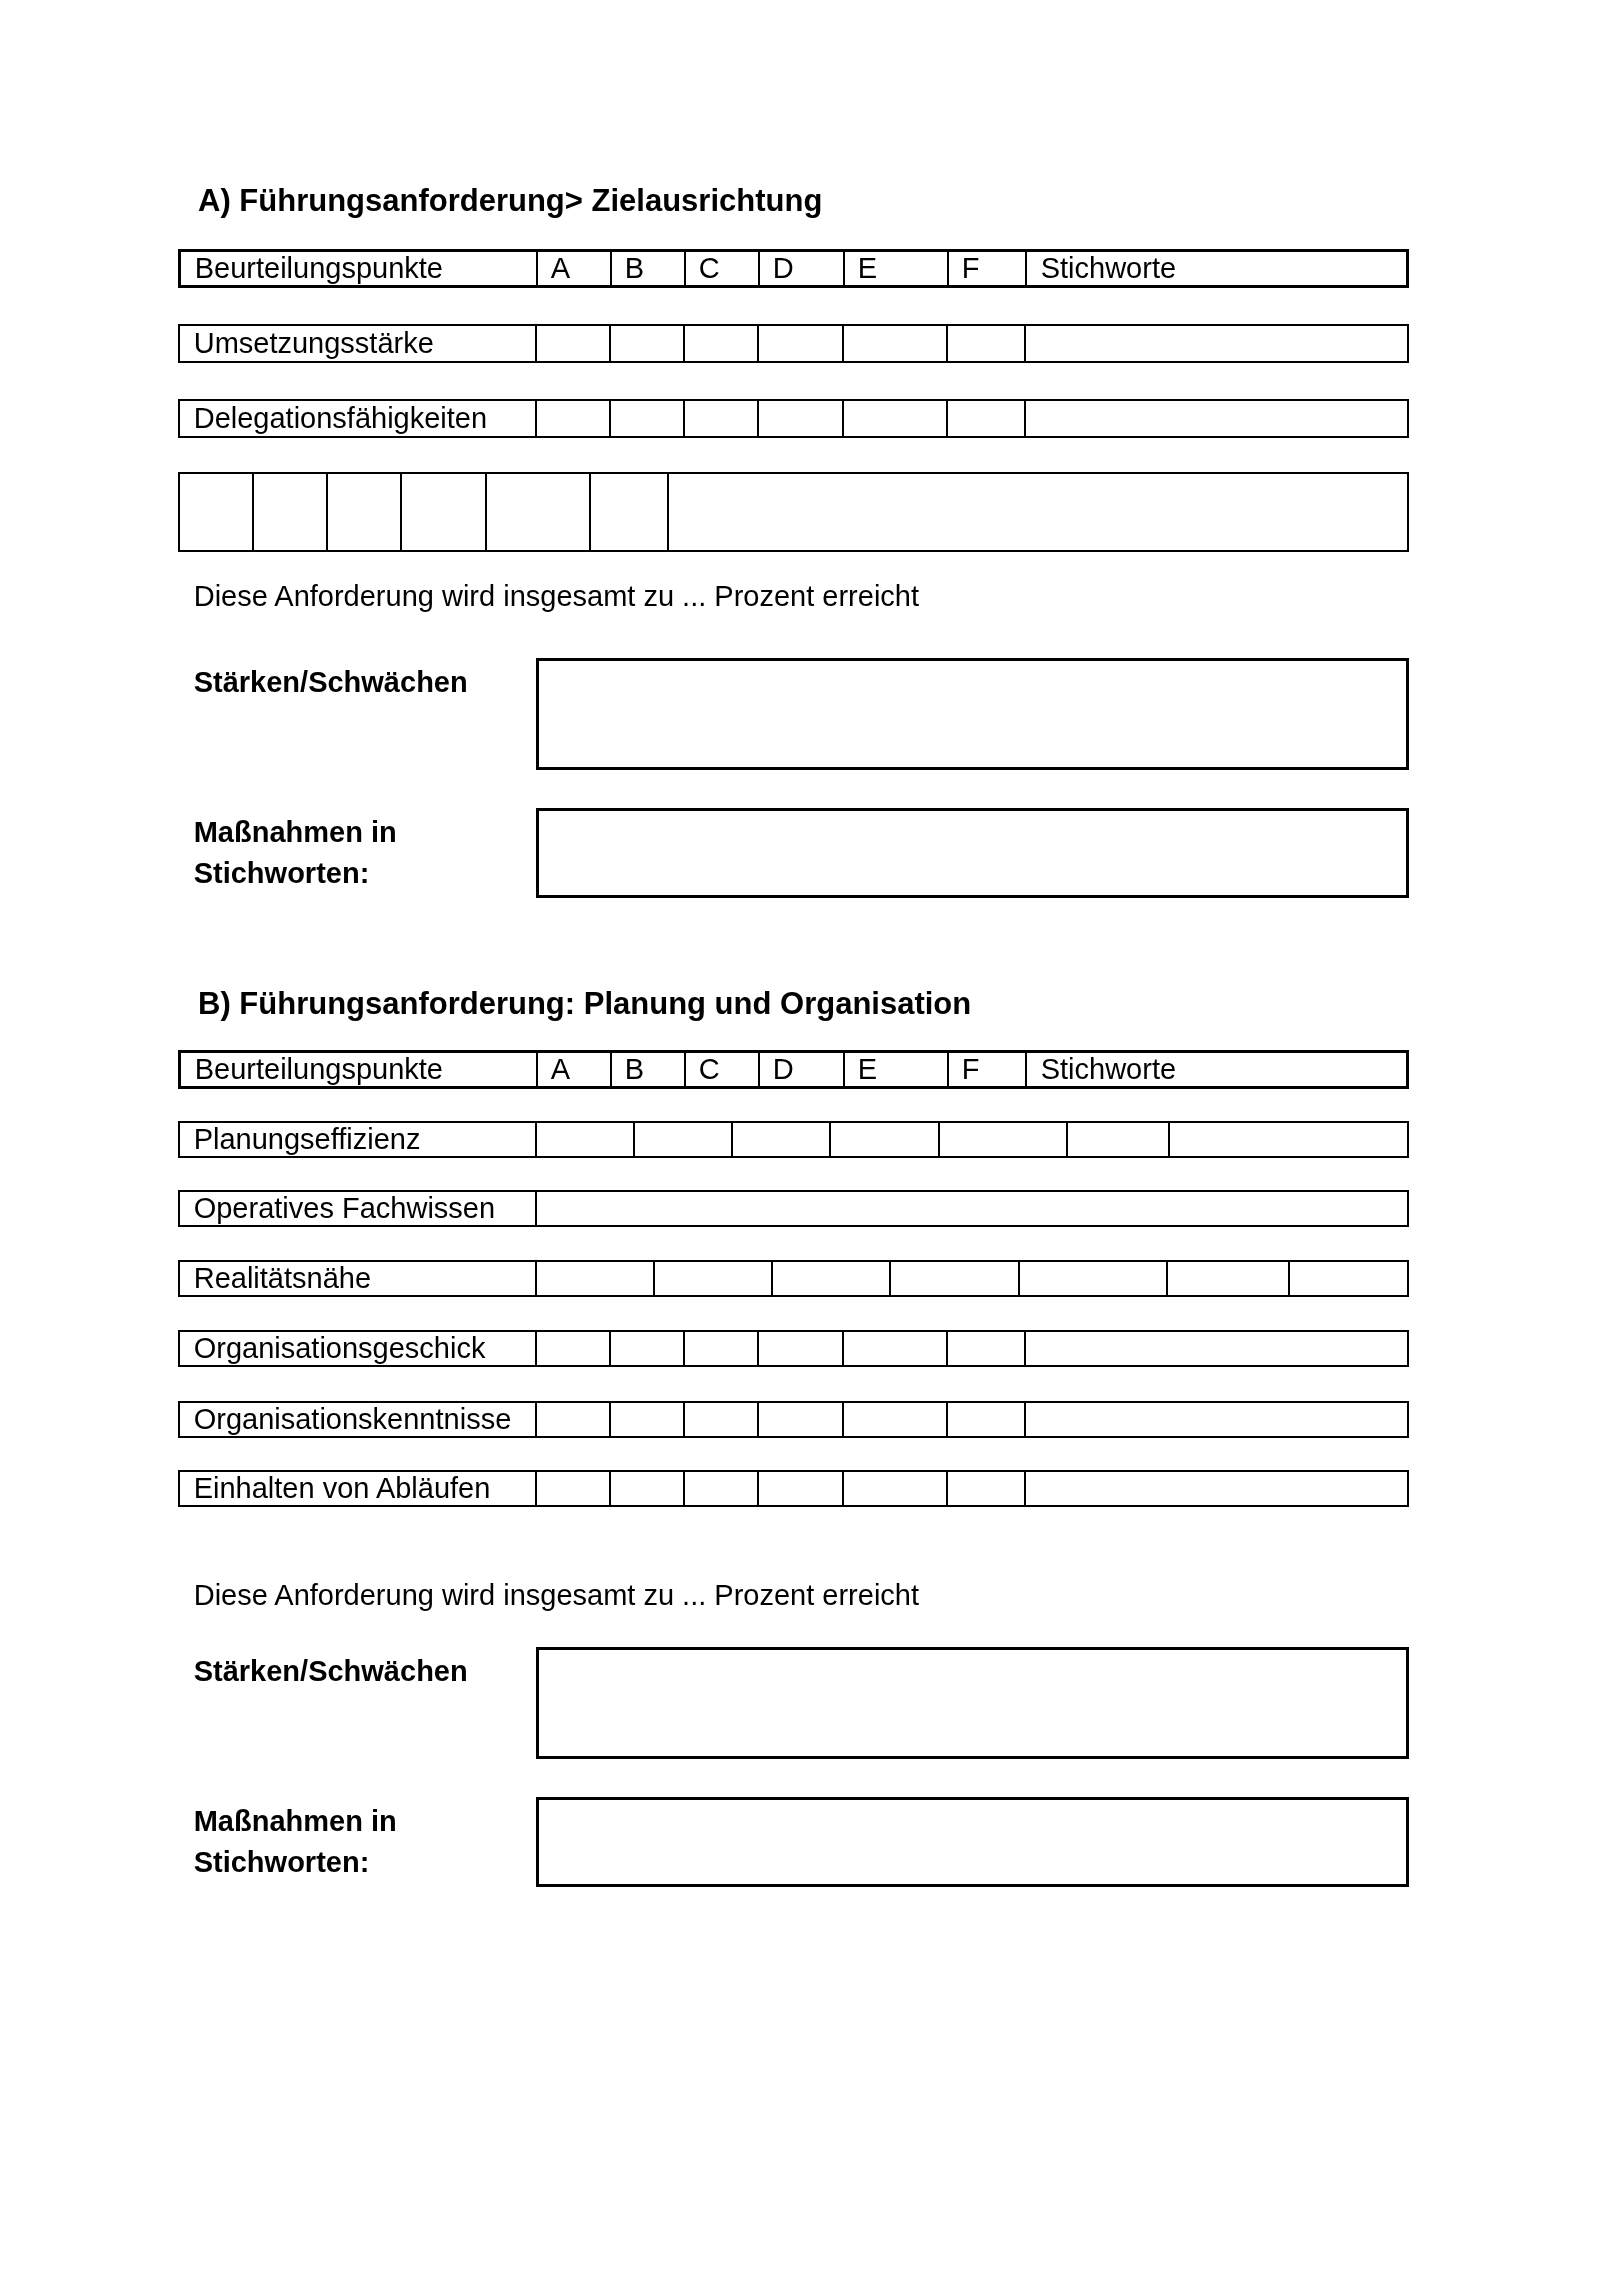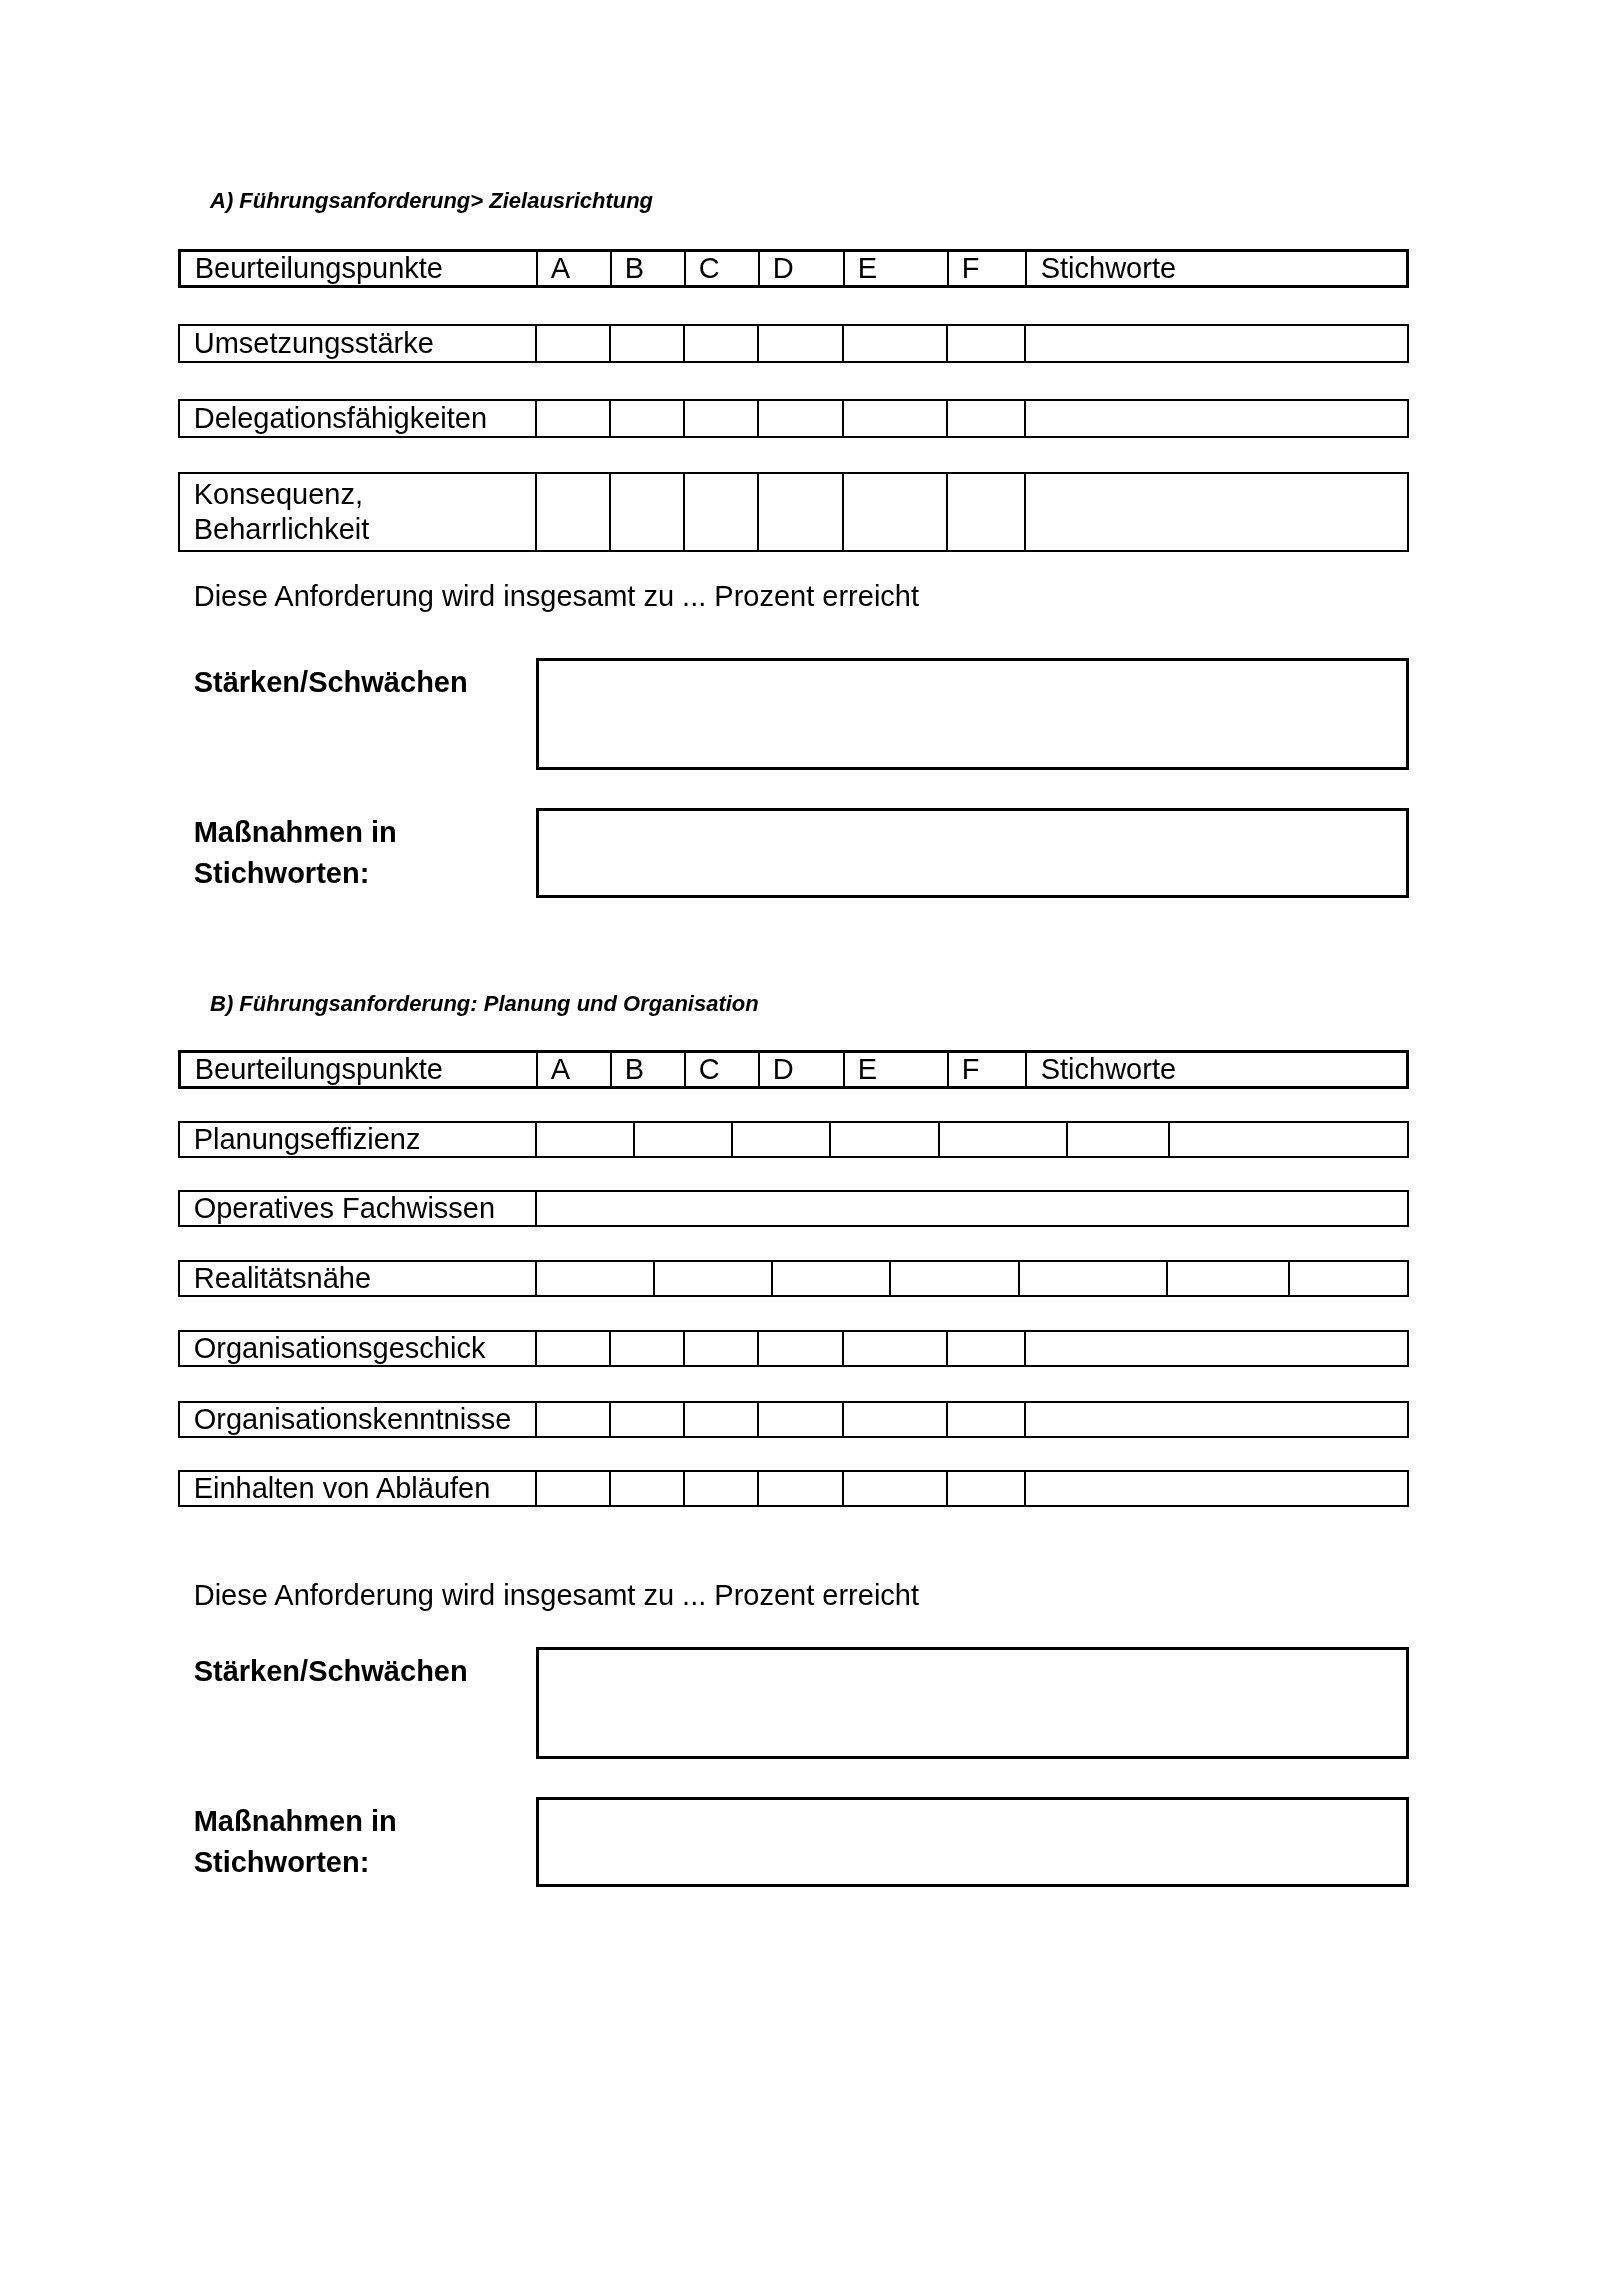--- a/index.html
+++ b/index.html
@@ -6,23 +6,22 @@
   body {
     width: 1621px; height: 2293px;
     font-family: "Liberation Sans", sans-serif;
     color: #000000;
     position: relative;
   }
   .page { position: relative; width: 1621px; height: 2293px; background: #ffffff; overflow: hidden; }
   .content { position: absolute; left: 178px; top: 0; width: 1231px; }
 
   .section-heading {
-    font-weight: bold; font-size: 22px; line-height: 39px;
-    margin-left: 32px;
-    font-style: italic;
+    font-weight: bold; font-size: 31px; line-height: 39px;
+    margin-left: 20px;
   }
   #heading-a { margin-top: 181px; }
   #heading-b { margin-top: 86px; }
 
   
   .gheader {
     display: flex; box-sizing: border-box;
     border: 3.9px solid #000; height: 39px;
     font-weight: normal; font-size: 29px;
   }
@@ -128,22 +127,20 @@
       <div class="cell w-a"></div>
       <div class="cell w-b"></div>
       <div class="cell w-c"></div>
       <div class="cell w-d"></div>
       <div class="cell w-e"></div>
       <div class="cell w-f"></div>
       <div class="cell w-kw"></div>
     </div>
 
     <div id="row-a4" class="ctable h-tall">
-      <div class="cell w-label">Konsequenz,
-Beharrlichkeit</div>
       <div class="cell w-a"></div>
       <div class="cell w-b"></div>
       <div class="cell w-c"></div>
       <div class="cell w-d"></div>
       <div class="cell w-e"></div>
       <div class="cell w-f"></div>
       <div class="cell w-kw"></div>
     </div>
 
     <div id="summary-a" class="summary-line">Diese Anforderung wird insgesamt zu ... Prozent erreicht</div>

